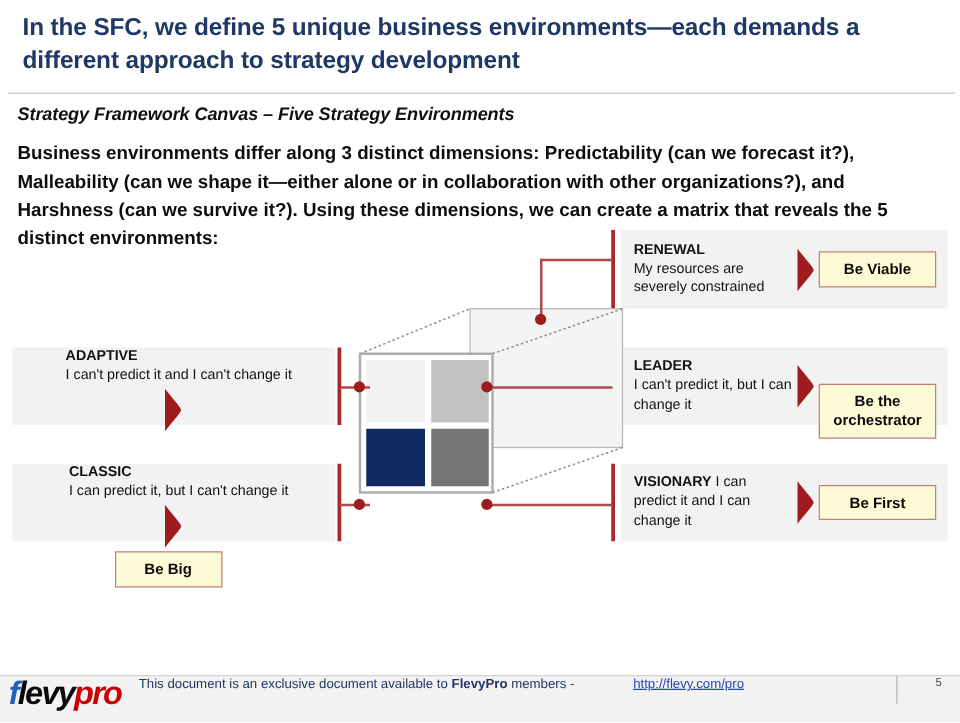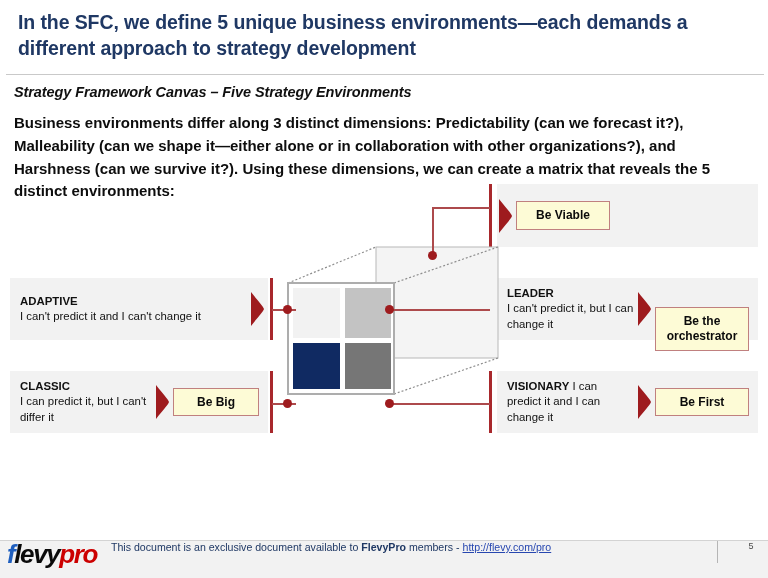--- a/index.html
+++ b/index.html
@@ -64,21 +64,21 @@
   }
 
   
   .env-panel {
     position: absolute;
     background: #F2F2F2;
     display: flex;
     align-items: center;
   }
 
-  .env-panel.left  { left: 10px;  width: 258px; }
+  .env-panel.left  { left: 10px;  width: 258px; flex-direction: column; }
   .env-panel.right { left: 497px; width: 261px; }
 
   .env-row-renewal   { top: 184px; height: 63px; }
   .env-row-adaptive  { top: 278px; height: 62px; }
   .env-row-leader    { top: 278px; height: 62px; }
   .env-row-classic   { top: 371px; height: 62px; }
   .env-row-visionary { top: 371px; height: 62px; }
 
   .env-text {
     flex: 1 1 auto;
@@ -213,21 +213,21 @@
   .brand-pro  { color: #CC0000; }
 
   .footer-note {
     flex: 1 1 auto;
     margin-left: 14px;
     font-size: 10.6px;
     color: #1F3864;
     white-space: nowrap;
   }
   .footer-note .fp-bold { font-weight: bold; }
-  .footer-link { color: #2747B0; text-decoration: underline; }
+  .footer-link { color: #2747B0; text-decoration: underline; margin-left: 44px; }
 
   .footer-sep {
     flex: 0 0 auto;
     width: 1px;
     height: 22px;
     background: #b5b5b5;
     margin-right: 20px;
   }
   .page-num {
     flex: 0 0 auto;
@@ -242,20 +242,24 @@
 <body>
 
 <div id="slide">
 
   <div class="slide-title">In the SFC, we define 5 unique business environments—each demands a different approach to strategy development</div>
   <div class="title-rule"></div>
   <div class="subtitle">Strategy Framework Canvas – Five Strategy Environments</div>
   <div class="lead-copy">Business environments differ along 3 distinct dimensions:  Predictability (can we forecast it?), Malleability (can we shape it—either alone or in collaboration with other organizations?), and Harshness (can we survive it?).  Using these dimensions, we can create a matrix that reveals the 5 distinct environments:</div>
 
   <div class="env-panel right env-row-renewal">
+    <div class="env-text">
+      <span class="env-name">RENEWAL</span><br>
+      <span class="env-desc">My resources are severely constrained</span>
+    </div>
     <div class="arrow-icon">
       <svg width="15" height="40" viewBox="0 0 15 40">
           <path d="M1,3 C8,12 13,17 14,20 C13,23 8,28 1,37 Z" fill="#9E1B1E"></path>
         </svg>
     </div>
     <div class="action-chip chip-w-viable">Be Viable</div>
   </div>
   <div class="rail rail-r-renewal"></div>
 
   <div class="env-panel left env-row-adaptive">
@@ -281,21 +285,21 @@
           <path d="M1,3 C8,12 13,17 14,20 C13,23 8,28 1,37 Z" fill="#9E1B1E"></path>
         </svg>
     </div>
     <div class="action-chip chip-w-orch">Be the orchestrator</div>
   </div>
   <div class="rail rail-r-leader"></div>
 
   <div class="env-panel left env-row-classic">
     <div class="env-text">
       <span class="env-name">CLASSIC</span><br>
-      <span class="env-desc">I can predict it, but I can't differ it</span>
+      <span class="env-desc">I can predict it, but I can't change it</span>
     </div>
     <div class="arrow-icon">
       <svg width="15" height="40" viewBox="0 0 15 40">
           <path d="M1,3 C8,12 13,17 14,20 C13,23 8,28 1,37 Z" fill="#9E1B1E"></path>
         </svg>
     </div>
     <div class="action-chip chip-w-big">Be Big</div>
   </div>
   <div class="rail rail-left-bottom"></div>
 

